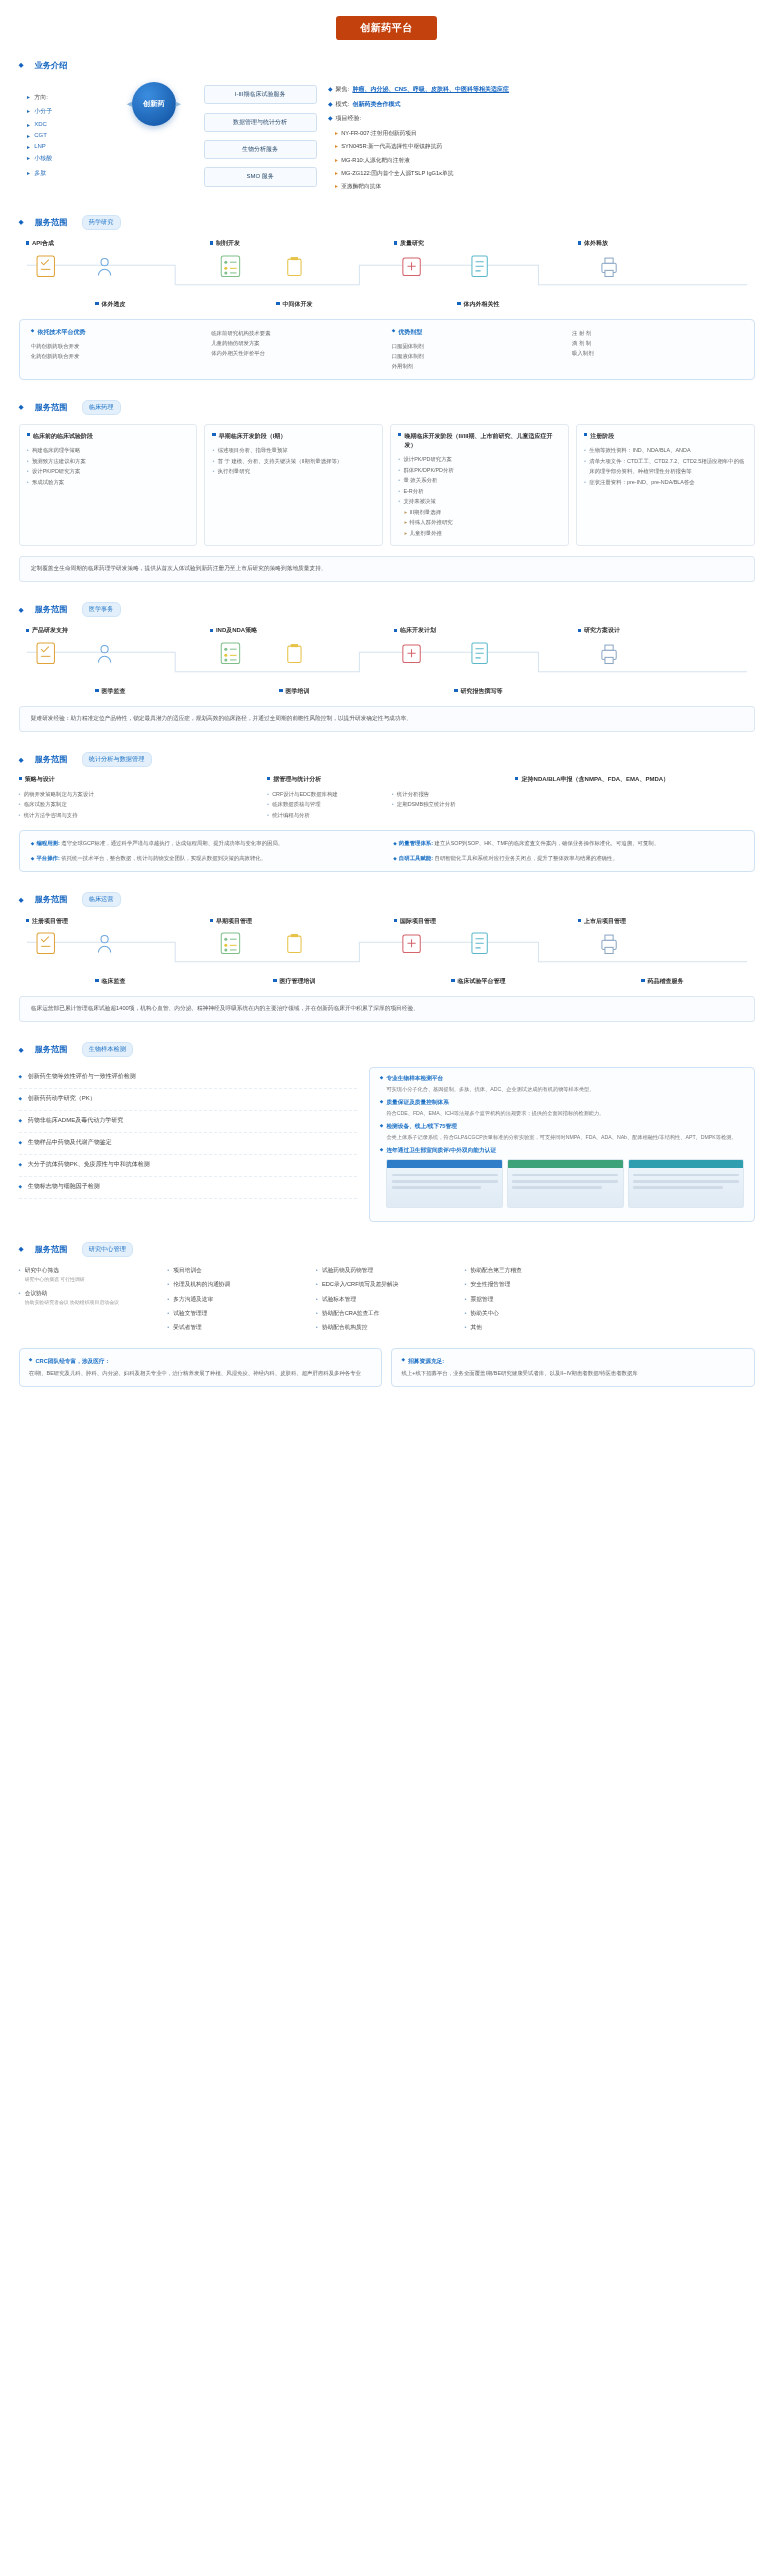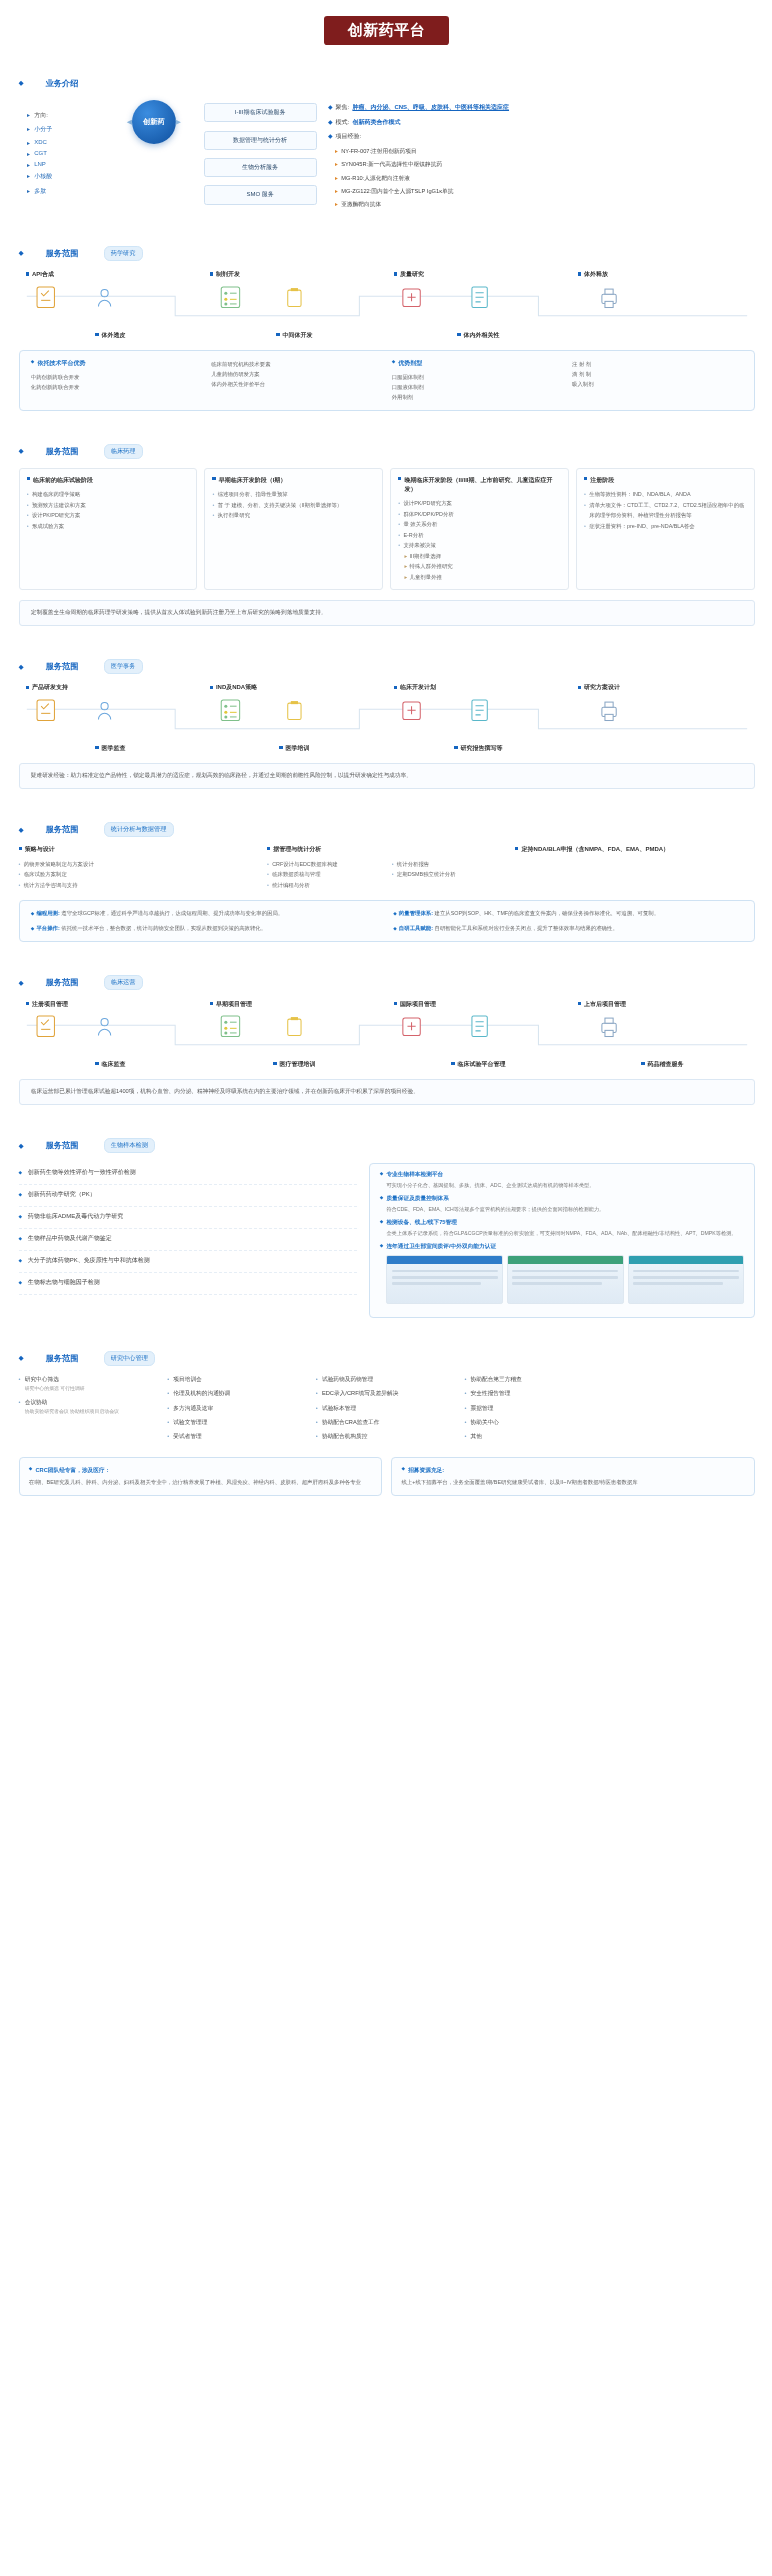--- a/index.html
+++ b/index.html
@@ -8,26 +8,26 @@
     background: #ffffff;
     width: 773px;
     color: #333;
     -webkit-font-smoothing: antialiased;
   }
   .page { width:773px; position:relative; padding: 0 0 20.6px 0; }
 
   
   .top-title-wrap { display:flex; justify-content:center; padding-top:15.5px; }
   .top-title {
-    background:#7f1d1d; color:#fff; font-size:15px; font-weight:bold;
+    background:#c2410c; color:#fff; font-size:10px; font-weight:bold;
     padding:5.2px 24px; border-radius:3.1px; letter-spacing:0.5px;
   }
 
   
-  .sec-head { display:flex; align-items:center; gap:22px; padding:0 0 0 18.5px; margin-top:33px; }
+  .sec-head { display:flex; align-items:center; gap:11px; padding:0 0 0 18.5px; margin-top:20px; }
   .sec-head .dia { color:#1565c0; font-size:6.7px; }
   .sec-head .txt { color:#1565c0; font-size:8.2px; font-weight:bold; }
   .sec-head .pill {
     background:#e3f0fb; color:#1a6fc4; font-size:6.2px; padding:2.1px 6.2px; border-radius:5.7px;
     border:0.5px solid #cfe5f7; margin-left:3.1px;
   }
 
   
   .intro { display:flex; padding:11.3px 20.6px 0 27px; gap:11.3px; align-items:flex-start; }
   .intro-col1 { width:77px; padding-top:5.2px; }

